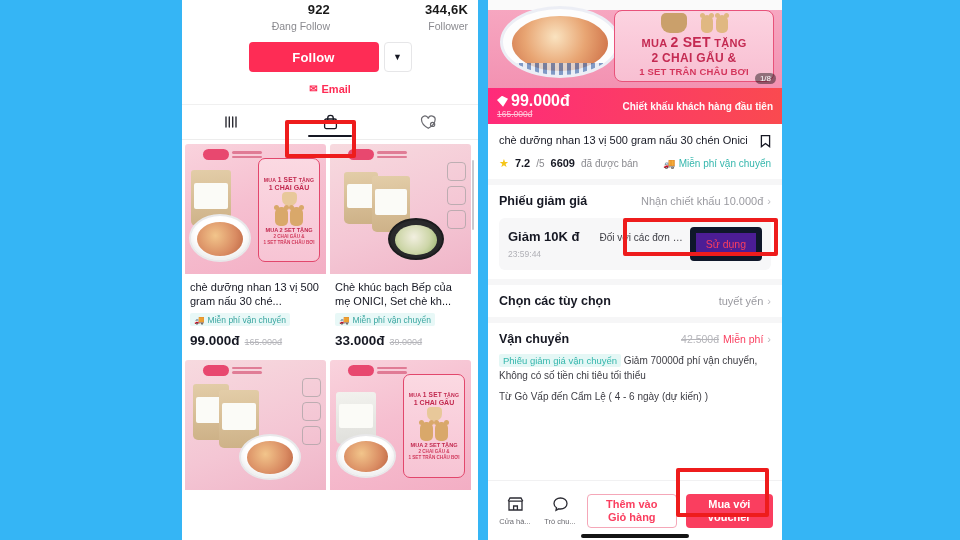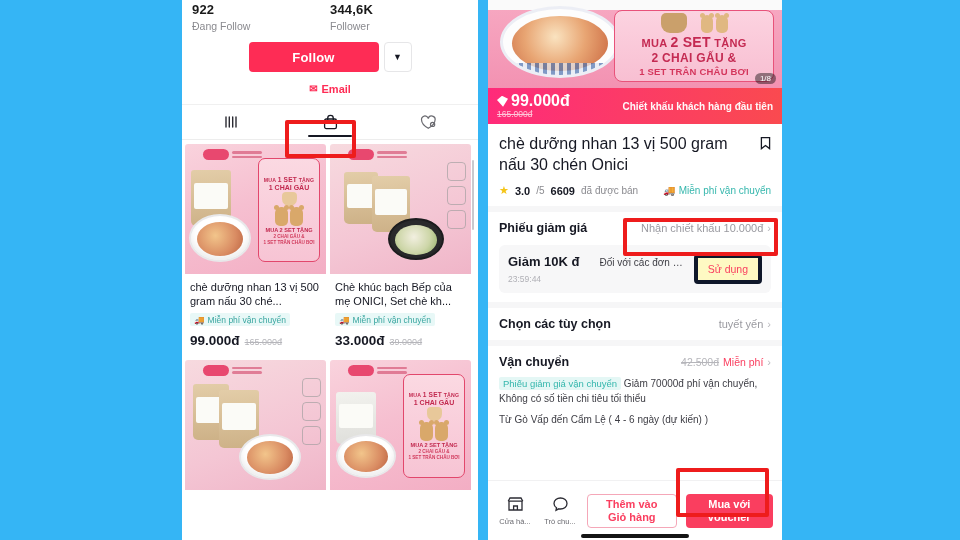--- a/index.html
+++ b/index.html
@@ -12,21 +12,21 @@
   .stage { position: relative; width: 960px; height: 540px; background: #35b5f5; }
 
   
   .panel-left {
     position: absolute; left: 182px; top: 0; width: 296px; height: 540px;
     background: #ffffff; overflow: hidden;
   }
   .stats-row {
     display: flex; padding: 2px 10px 4px; justify-content: space-around;
   }
-  .stat { text-align: left; flex: 1; }
+  .stat { text-align: right; flex: 1; }
   .stat-num { font-size: 13px; font-weight: bold; color: #1a1a1a; letter-spacing: .2px; }
   .stat-lbl { font-size: 10.5px; color: #8a8a8f; margin-top: 3px; }
 
   .follow-row { display: flex; justify-content: center; gap: 5px; padding: 6px 0 4px; }
   .follow-btn {
     width: 130px; height: 30px; background: #fe2c55; color: #fff;
     border-radius: 4px; font-size: 13px; font-weight: bold;
     display: flex; align-items: center; justify-content: center; letter-spacing: .2px;
   }
   .follow-caret {
@@ -156,21 +156,21 @@
   }
   .ps-left { display:flex; flex-direction:column; line-height:1.02; }
   .ps-now { display:flex; align-items:center; gap:3px; font-size: 16px; font-weight: bold; }
   .ps-tag { width:11px; height:11px; background:#fff; clip-path: polygon(0 40%,45% 0,100% 28%,55% 100%); }
   .ps-old { font-size: 8.5px; opacity:.72; text-decoration: line-through; margin-top:1px; }
   .ps-right { font-size: 10px; font-weight: bold; opacity:.97; }
 
   .sect { padding: 9px 11px; background:#fff; }
   .divider { height: 6px; background: #f6f6f7; }
 
-  .ptitle { font-size: 16px; line-height: 1.32; color:#161823; padding-right: 22px; position:relative; }
+  .ptitle { font-size: 11px; line-height: 1.32; color:#161823; padding-right: 22px; position:relative; }
   .bookmark { position:absolute; right:0; top:1px; color:#161823; }
   .rating-row { display:flex; align-items:center; gap:6px; margin-top: 9px; font-size: 10.5px; }
   .stars { color:#f5c518; font-size: 11px; }
   .rt-num { font-weight:bold; color:#161823; font-size: 11px; }
   .rt-sub { color:#8a8a8f; font-size: 10px; }
   .sold-n { font-weight:bold; color:#161823; font-size: 11px; }
   .free-ship { margin-left:auto; color:#36b7ad; font-size: 10px; display:flex; align-items:center; gap:3px; }
 
   .row-head { display:flex; align-items:center; justify-content: space-between; }
   .row-label { font-size: 12.5px; font-weight: bold; color:#161823; }
@@ -180,22 +180,22 @@
   .voucher-card {
     margin-top: 10px; background:#f7f7f8; border-radius: 6px; padding: 9px 9px;
     display:flex; align-items:center; gap: 7px;
   }
   .vc-left { flex: 1; min-width: 0; }
   .vc-top { display:flex; align-items:baseline; gap:20px; }
   .vc-amt { font-size: 13px; font-weight:bold; color:#161823; white-space:nowrap; }
   .vc-desc { font-size: 10px; color:#3d3d44; overflow:hidden; text-overflow:ellipsis; white-space:nowrap; }
   .vc-time { font-size: 8.5px; color:#b0b0b6; margin-top: 5px; }
   .vc-btn {
-    border: 4px solid #0f172a; color:#fa3e5f; font-size: 10.5px;
-    padding: 5px 10px; border-radius: 4px; white-space:nowrap; background:#fef9c3;
+    border: 6px solid #0f172a; color:#fa3e5f; font-size: 10.5px;
+    padding: 5px 10px; border-radius: 4px; white-space:nowrap; background:#4c1d95;
   }
 
   .ship-sub { margin-top: 7px; font-size: 10px; color:#3d3d44; line-height: 1.5; }
   .ship-badge { background:#e4f7f5; color:#36b7ad; padding: 1px 4px; border-radius:2px; font-size: 9.5px; }
   .ship-old { color:#b5b5ba; text-decoration: line-through; font-size: 10.5px; }
   .ship-free { color:#fa3e5f; font-size: 10.5px; }
   .ship-route { margin-top: 8px; font-size: 10px; color:#3d3d44; }
 
   .bottom-bar {
     position:absolute; left:0; right:0; bottom:0; height: 60px; background:#fff;
@@ -484,21 +484,21 @@
       <div class="ptitle">
         <span>chè dưỡng nhan 13 vị 500 gram nấu 30 chén Onici</span>
         <span class="bookmark">
           <svg width="11" height="14" viewBox="0 0 11 14" fill="none" stroke="#161823" stroke-width="1.3">
             <path d="M1.4 1.6h8.2v11l-4.1-3-4.1 3z"></path>
           </svg>
         </span>
       </div>
       <div class="rating-row">
         <span class="stars">★</span>
-        <span class="rt-num">3.0</span>
+        <span class="rt-num">7.2</span>
         <span class="rt-sub">/5</span>
         <span class="sold-n">6609</span>
         <span class="rt-sub">đã được bán</span>
         <span class="free-ship">
           <span>🚚</span>
           <span>Miễn phí vận chuyển</span>
         </span>
       </div>
     </div>
 

